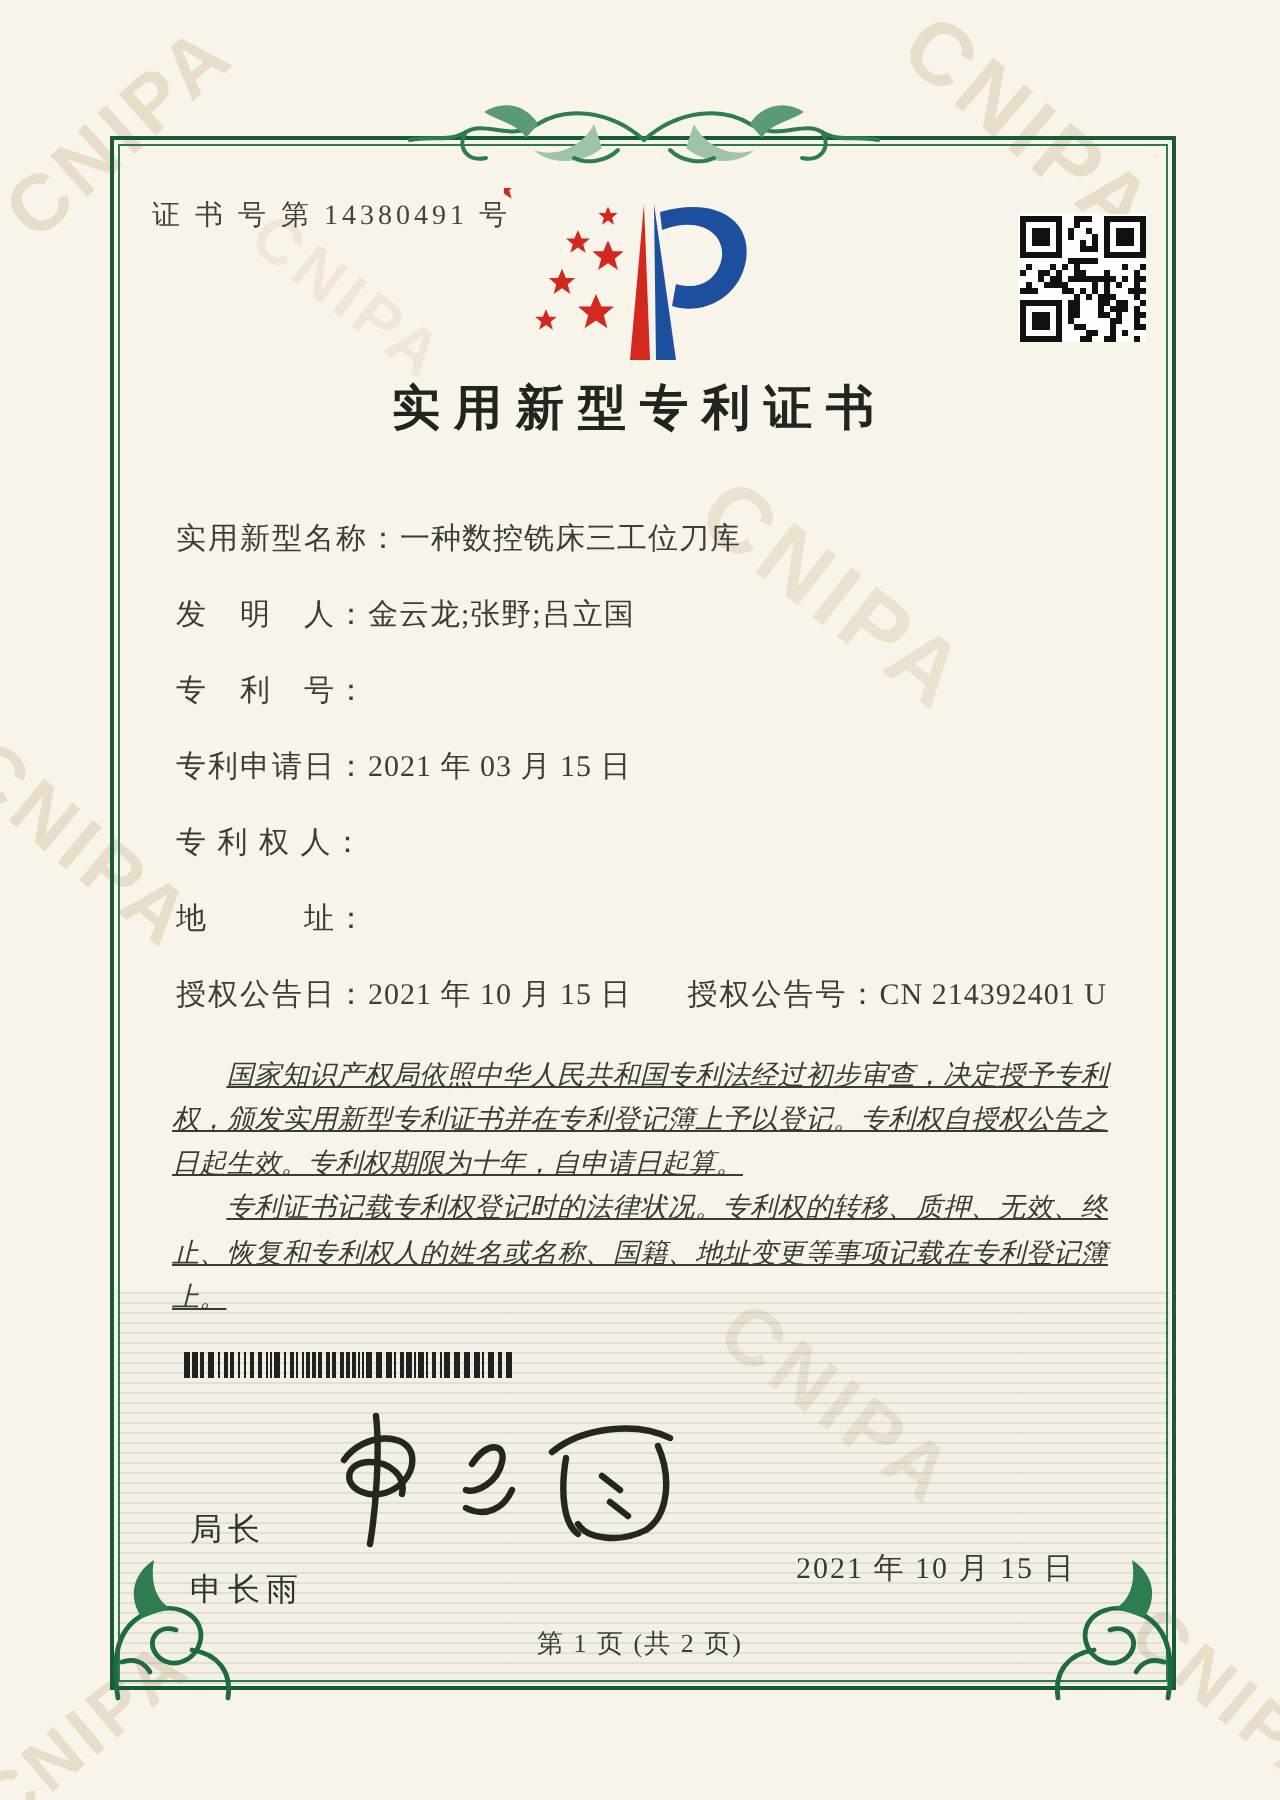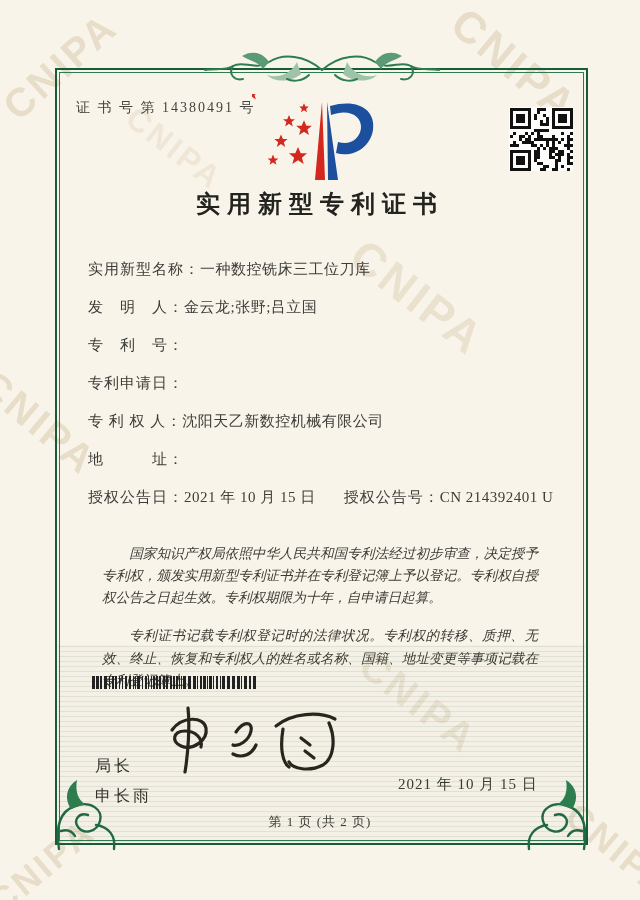--- a/index.html
+++ b/index.html
@@ -51,21 +51,21 @@
   .fields{position:absolute;left:88px;top:260px;width:470px;}
   .frow{display:flex;align-items:baseline;height:38px;font-size:15px;color:#3c3c38;}
   .frow .lab{letter-spacing:1px;white-space:pre;}
   .frow .val{letter-spacing:.5px;white-space:pre;}
   .frow .lab2{margin-left:28px;letter-spacing:1px;white-space:pre;}
   .paras{
     position:absolute;left:86px;top:527px;width:468px;
     font-size:13.6px;line-height:1.63;text-align:justify;
     font-style:italic;color:#3b3b35;
   }
-  .paras p{margin:16px;text-indent:2em;}
+  .paras p{margin:0;text-indent:2em;text-decoration:underline;}
   .barcode{position:absolute;left:92px;top:676px;width:166px;height:13px;}
   .signer{
     position:absolute;left:95px;top:727px;
     font-family:Liberation Sans, sans-serif;
     font-size:16px;letter-spacing:3px;color:#32322d;line-height:30px;margin-top:24px;
   }
   .signature{position:absolute;left:158px;top:700px;width:200px;height:82px;}
   .issue-date{position:absolute;left:398px;top:775px;font-size:15px;letter-spacing:1px;color:#3a3a35;}
   .page-info{position:absolute;left:0;top:813px;width:100%;text-align:center;font-size:13px;letter-spacing:1px;color:#3c3c38;}
   .footer-note{
@@ -373,24 +373,24 @@
     </div>
     <div class="frow">
       <span class="lab">发　明　人：</span>
       <span class="val">金云龙;张野;吕立国</span>
     </div>
     <div class="frow">
       <span class="lab">专　利　号：</span>
     </div>
     <div class="frow">
       <span class="lab">专利申请日：</span>
+      <span class="val">2021 年 03 月 15 日</span>
     </div>
     <div class="frow">
       <span class="lab">专 利 权 人：</span>
-      <span class="val">沈阳天乙新数控机械有限公司</span>
     </div>
     <div class="frow">
       <span class="lab">地　　　址：</span>
     </div>
     <div class="frow">
       <span class="lab">授权公告日：</span>
       <span class="val">2021 年 10 月 15 日</span>
       <span class="lab2">授权公告号：</span>
       <span class="val">CN 214392401 U</span>
     </div>

